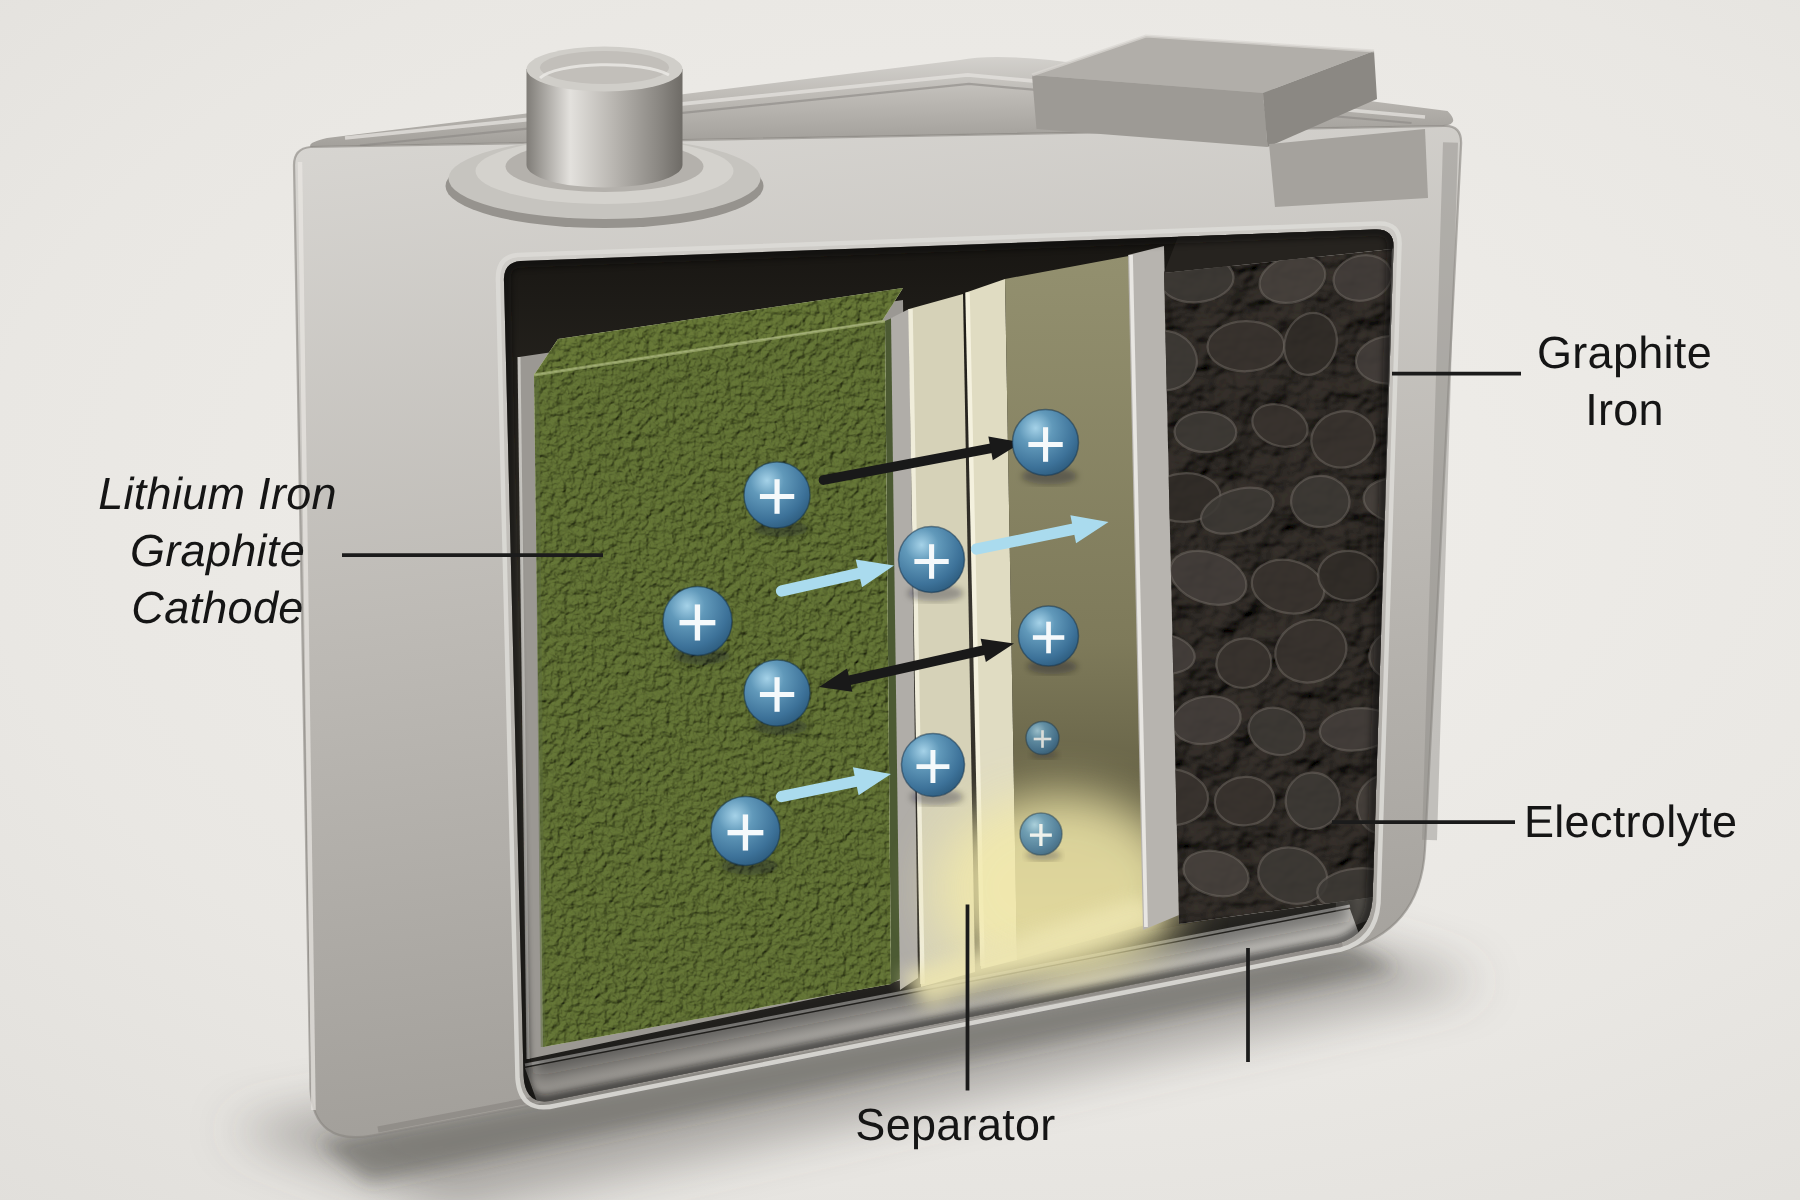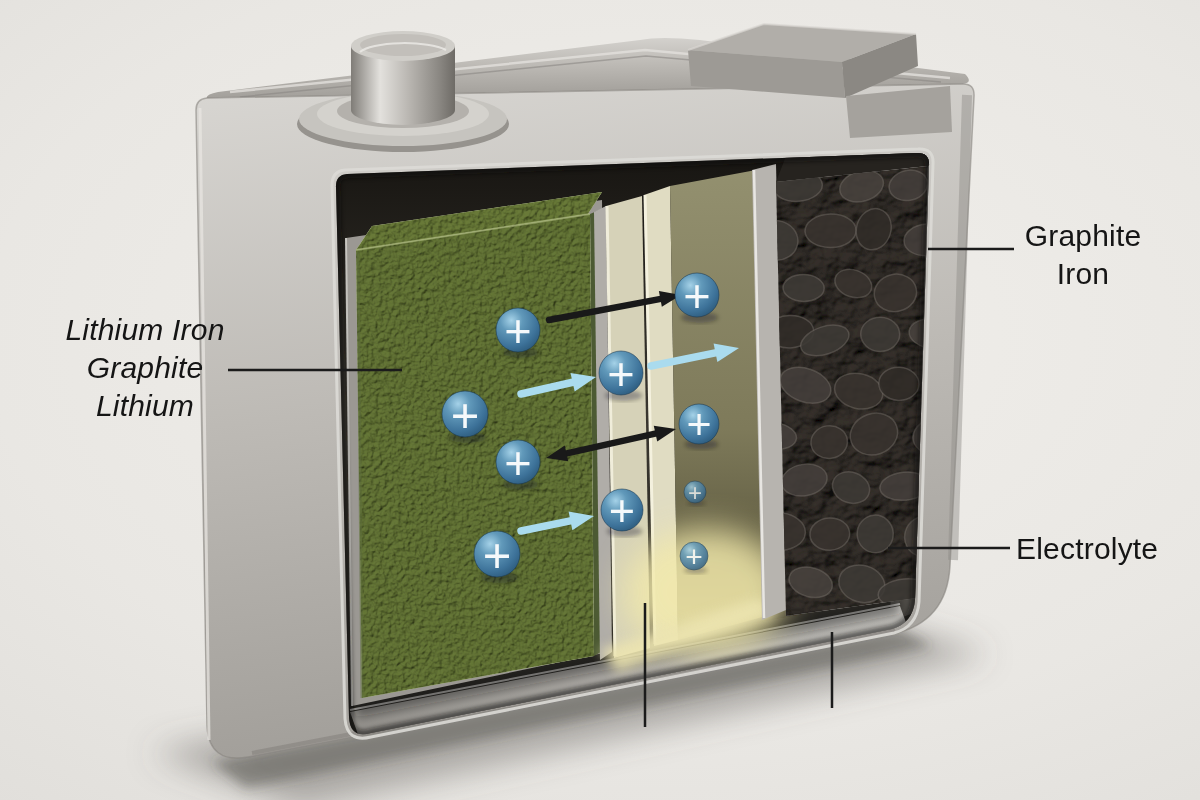--- a/index.html
+++ b/index.html
@@ -295,24 +295,25 @@
         <line x1="928" y1="249" x2="1014" y2="249" stroke="#1b1b1b" stroke-width="2.5"></line>
         <line x1="888" y1="548" x2="1010" y2="548" stroke="#1b1b1b" stroke-width="2.5"></line>
         <line x1="645" y1="603" x2="645" y2="727" stroke="#1b1b1b" stroke-width="2.5"></line>
         <line x1="832" y1="632" x2="832" y2="708" stroke="#1b1b1b" stroke-width="2.5"></line>
       </g>
 </svg>
 
 <div class="label" style="left:40px;top:311px;width:210px;font-style:italic;">
   <div>Lithium Iron</div>
   <div>Graphite</div>
-  <div>Lithium</div>
+  <div>Cathode</div>
 </div>
 
 <div class="label" style="left:1008px;top:217px;width:150px;">
   <div>Graphite</div>
   <div>Iron</div>
 </div>
 
 <div class="label" style="left:1016px;top:530px;text-align:center;">Electrolyte</div>
 
+<div class="label" style="left:557px;top:732px;width:160px;">Separator</div>
 
 </div>
 
 </body></html>

